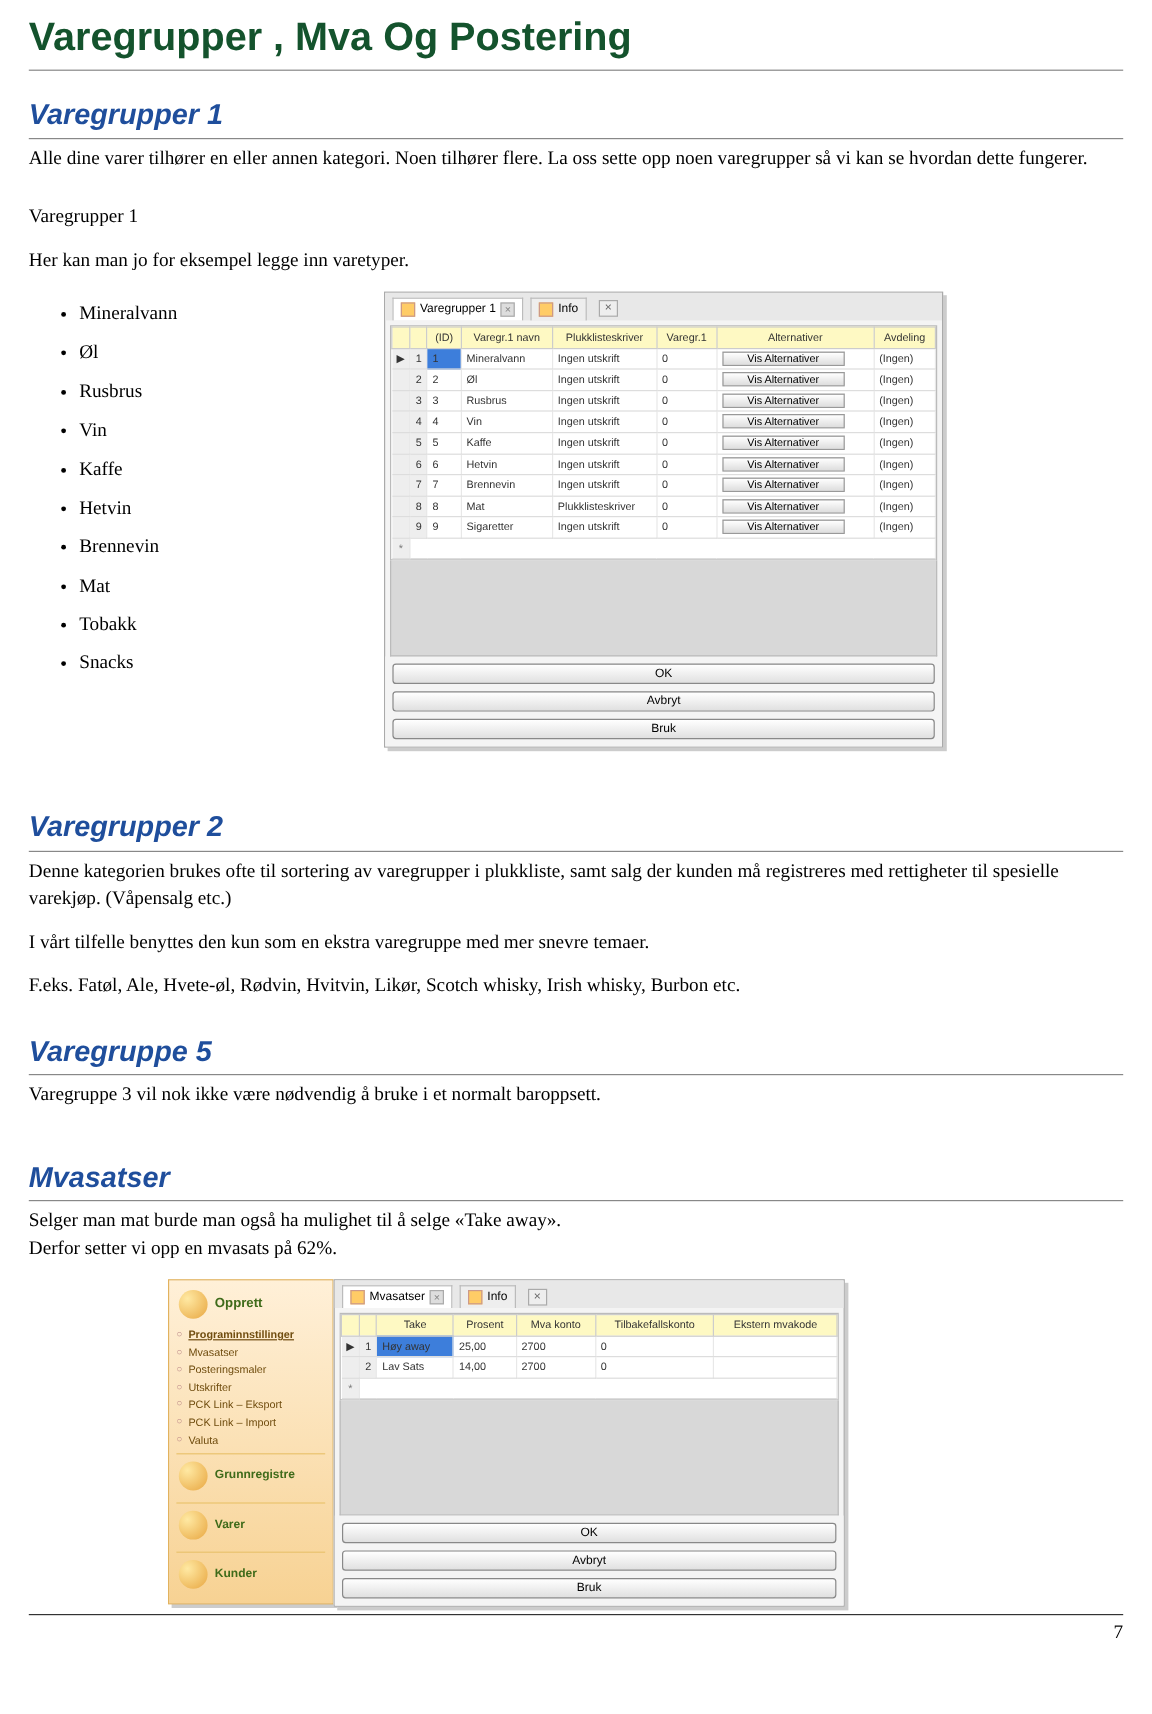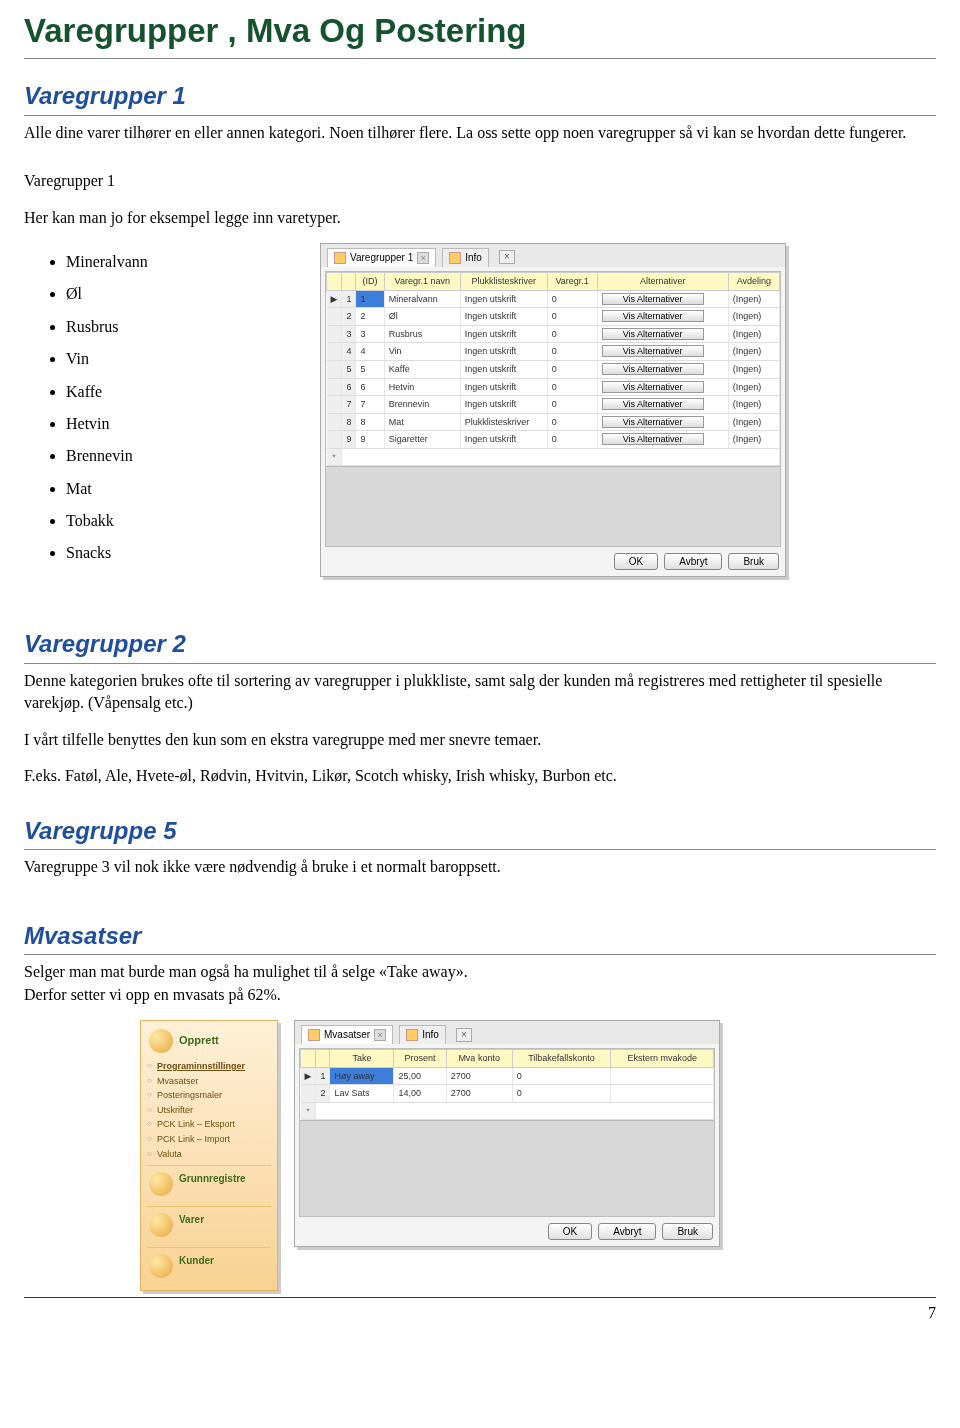--- a/index.html
+++ b/index.html
@@ -131,37 +131,38 @@
   }
   .star-row td {
     color: #777;
   }
   .win-buttons {
     padding: 6px;
     display: flex;
     gap: 6px;
     justify-content: flex-end;
     background: #f4f4f4;
+    flex-direction: column;
   }
   .win-buttons button {
     font-size: 10px;
     padding: 2px 14px;
     border: 1px solid #888;
     border-radius: 3px;
     background: linear-gradient(#fff,#e0e0e0);
     cursor: pointer;
   }
   .section-gap { height: 50px; }
   .gap-sm { height: 12px; }
   .gap-xs { height: 26px; }
 
   
   .mv-wrap {
     display: flex;
-    gap: 16px;
+    gap: 0;
     margin: 10px 0 0 116px;
     align-items: flex-start;
   }
   .sidepanel {
     width: 138px;
     background: linear-gradient(#fff0d8,#f7d293);
     border: 1px solid #e2b25e;
     padding: 6px;
     font-family: Tahoma, Arial, sans-serif;
     font-size: 9px;
@@ -190,21 +191,21 @@
     content: "○";
     position: absolute;
     left: 0;
     color: #b88;
     font-size: 8px;
     top: 1px;
   }
   .side-links .cur { text-decoration: underline; font-weight: bold; }
   .side-row {
     display: flex;
-    align-items: flex-start;
+    align-items: center;
     gap: 6px;
     padding: 6px 2px;
     border-top: 1px solid #e9c36e;
     color: #3f6b1a;
     font-weight: bold;
     font-size: 10px;
     margin-top: 4px;
   }
   .mv-right {
     width: 426px;

